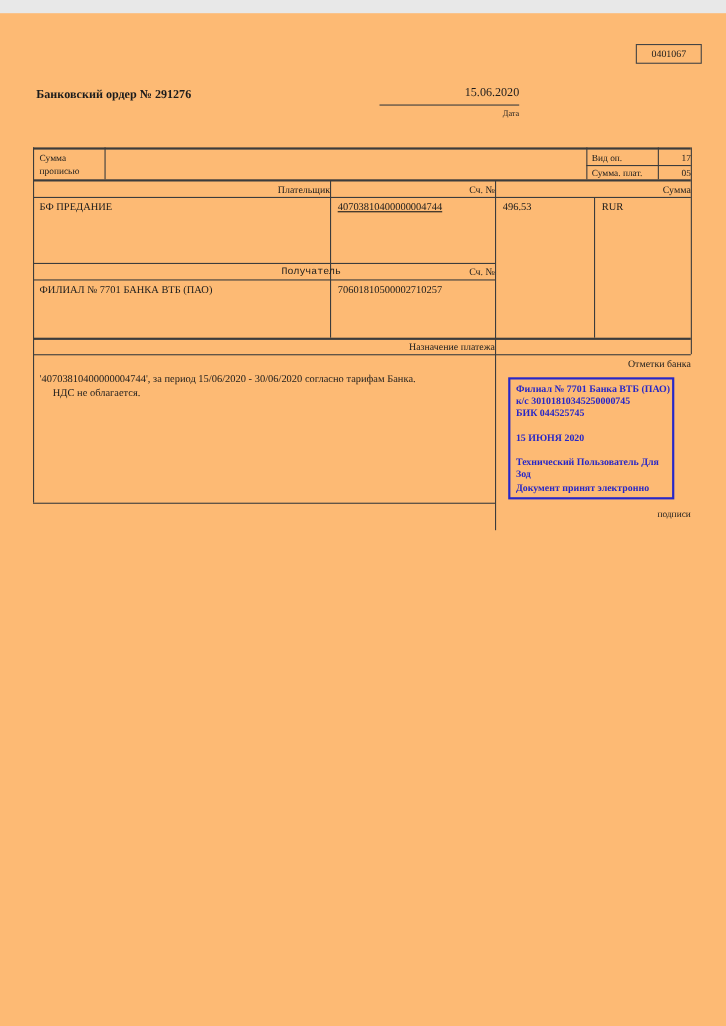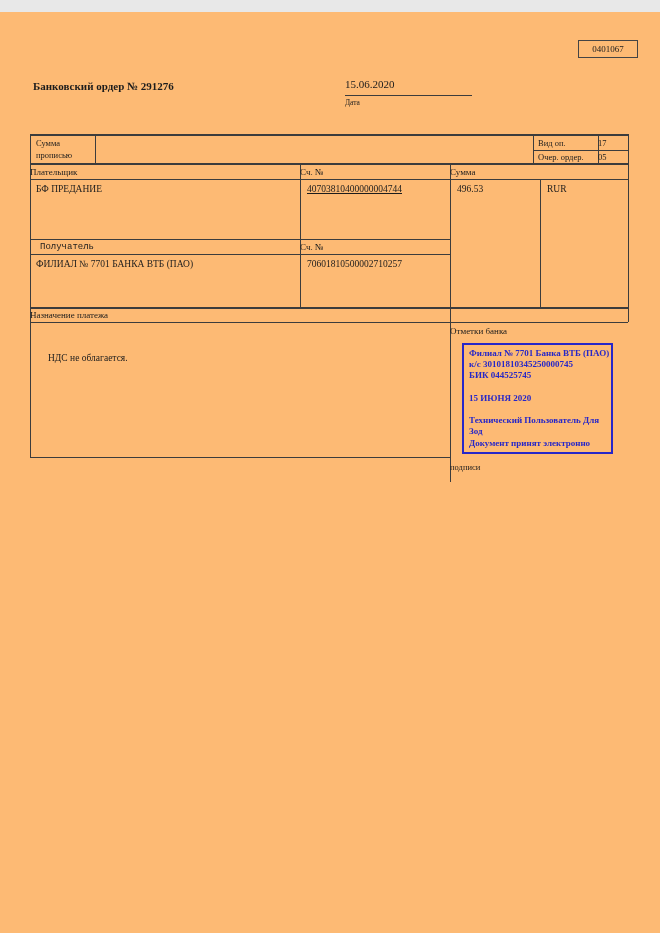--- a/index.html
+++ b/index.html
@@ -5,21 +5,21 @@
   html,body{margin:0;padding:0;background:#e8e8e8;}
   .page{
     position:relative;width:660px;height:933px;margin:12px auto;
     background:#fdba74;overflow:hidden;
     font-family:"Liberation Serif", serif;color:#1c1c1c;
   }
   .hline{position:absolute;height:1px;background:#3c3c3c;}
   .hline.thick{height:2px;}
   .vline{position:absolute;width:1px;background:#3c3c3c;}
   .txt{position:absolute;white-space:nowrap;}
-  .c{text-align:left;}
+  .c{text-align:right;}
   .f85{font-size:8.5px;line-height:12px;}
   .f9{font-size:9px;line-height:13px;}
   .f95{font-size:9.5px;line-height:13px;}
   .f11{font-size:11px;line-height:14px;}
   .bold{font-weight:bold;}
   .form-code{
     position:absolute;left:578px;top:28px;width:58px;height:16px;
     border:1px solid #444;font-size:9px;line-height:16px;text-align:center;
   }
   .date-label{font-size:7.5px;}
@@ -59,39 +59,40 @@
   <div class="vline" style="left:450px;top:152px;height:318px;"></div>
   <div class="vline" style="left:533px;top:122px;height:29px;"></div>
   <div class="vline" style="left:540px;top:168px;height:127px;"></div>
   <div class="vline" style="left:598px;top:122px;height:29px;"></div>
   <div class="vline" style="left:628px;top:122px;height:188px;"></div>
 
   <div class="txt f85" style="left:36px;top:125px;">Сумма</div>
   <div class="txt f85" style="left:36px;top:137px;">прописью</div>
   <div class="txt f85" style="left:538px;top:125px;text-align:right;">Вид оп.</div>
   <div class="txt f85 c" style="left:598px;top:125px;width:30px;">17</div>
-  <div class="txt f85" style="left:538px;top:139px;">Очер. ордер.</div>
+  <div class="txt f85" style="left:538px;top:139px;">Сумма. плат.</div>
   <div class="txt f85 c" style="left:598px;top:139px;width:30px;">05</div>
 
   <div class="txt f9 c" style="left:30px;top:154px;width:270px;">Плательщик</div>
   <div class="txt f9 c" style="left:300px;top:154px;width:150px;">Сч. №</div>
   <div class="txt f9 c" style="left:450px;top:154px;width:178px;">Сумма</div>
 
   <div class="txt f95" style="left:36px;top:171px;">БФ ПРЕДАНИЕ</div>
   <div class="txt f95" style="left:307px;top:171px;text-decoration:underline;">40703810400000004744</div>
   <div class="txt f95" style="left:457px;top:171px;">496.53</div>
   <div class="txt f95" style="left:547px;top:171px;">RUR</div>
 
   <div class="txt f9 c" style="left:40px;top:229px;width:270px;font-family:Liberation Mono, monospace;">Получатель</div>
   <div class="txt f9 c" style="left:300px;top:229px;width:150px;">Сч. №</div>
 
   <div class="txt f95" style="left:36px;top:246px;">ФИЛИАЛ № 7701 БАНКА ВТБ (ПАО)</div>
   <div class="txt f95" style="left:307px;top:246px;">70601810500002710257</div>
 
   <div class="txt f9 c" style="left:30px;top:297px;width:420px;">Назначение платежа</div>
+  <div class="txt f95" style="left:36px;top:327px;">'40703810400000004744', за период 15/06/2020 - 30/06/2020 согласно тарифам Банка.</div>
   <div class="txt f95" style="left:48px;top:340px;">НДС не облагается.</div>
 
   <div class="txt f9 c" style="left:450px;top:313px;width:178px;">Отметки банка</div>
 
   <div class="stamp">
     <div class="stamp-line">Филиал № 7701 Банка ВТБ (ПАО)</div>
     <div class="stamp-line">к/с 30101810345250000745</div>
     <div class="stamp-line">БИК 044525745</div>
     <div class="stamp-line"></div>
     <div class="stamp-line">15 ИЮНЯ 2020</div>

